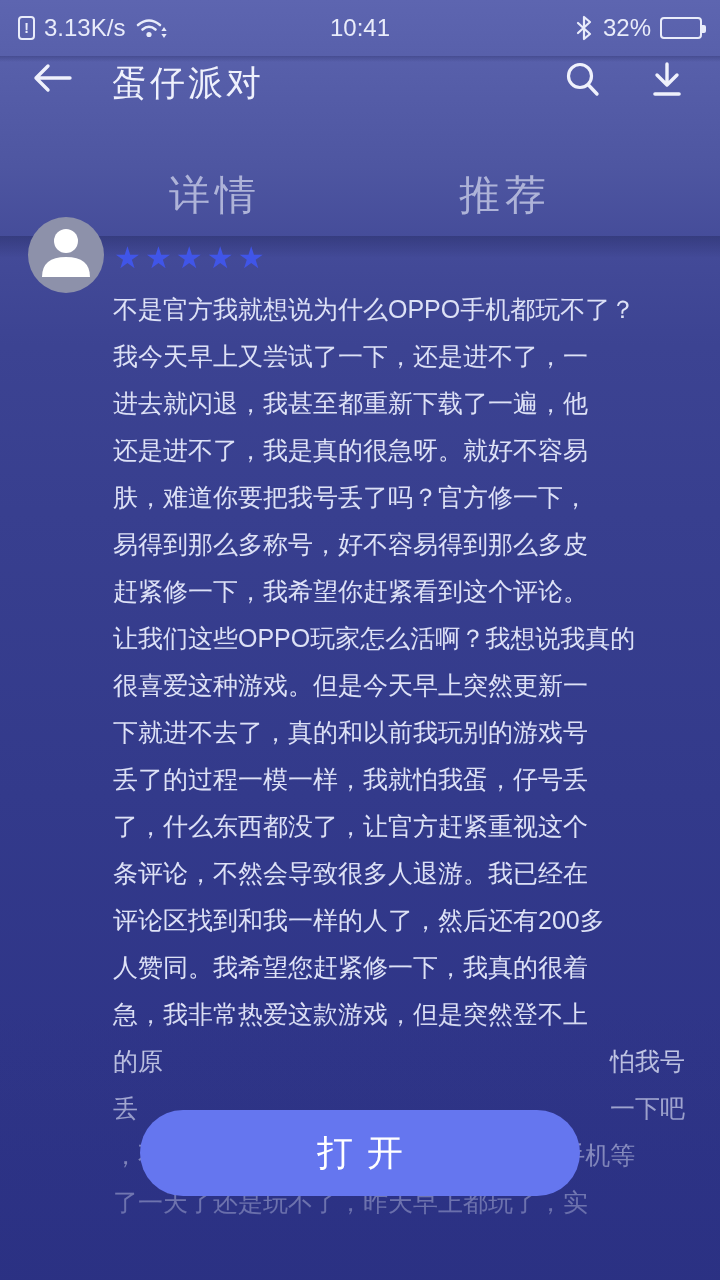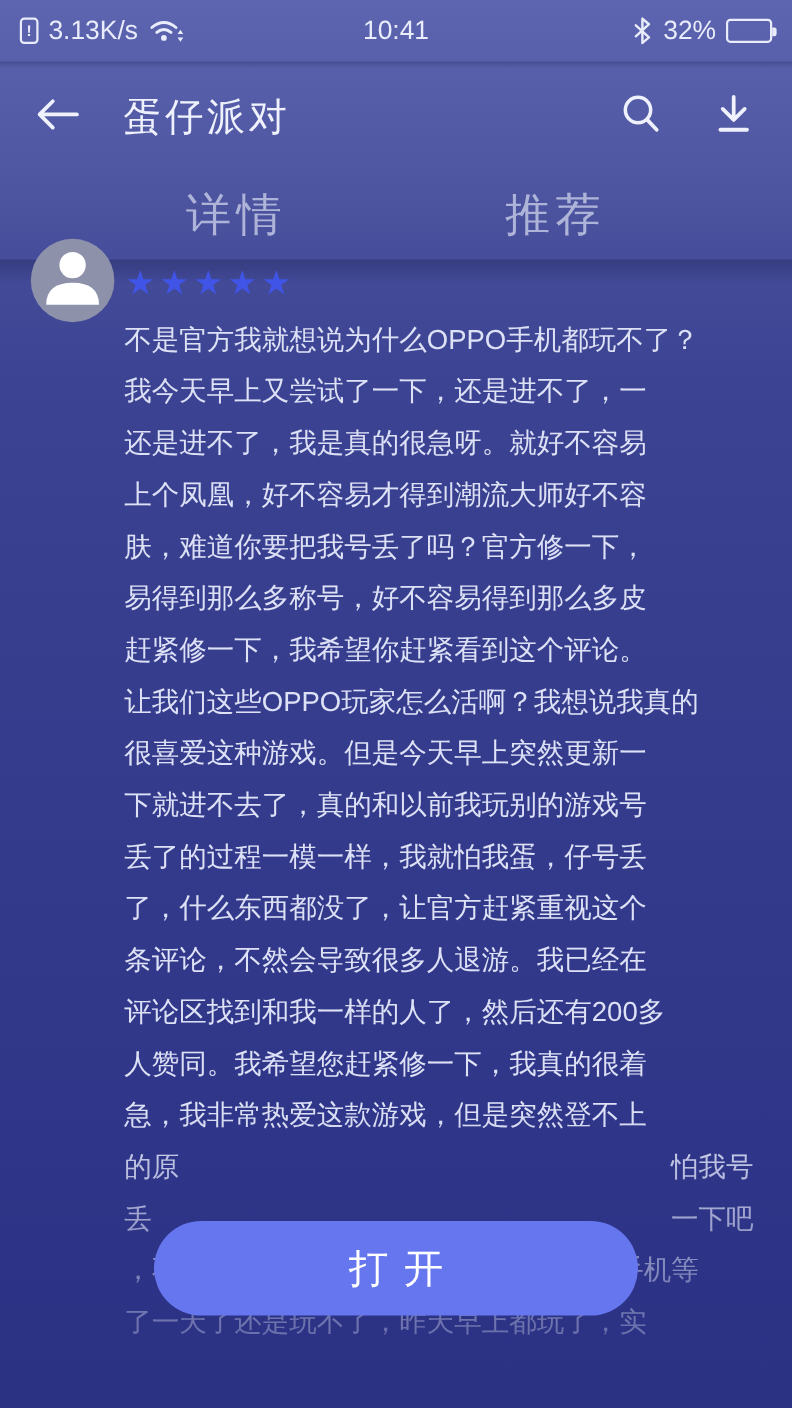--- a/index.html
+++ b/index.html
@@ -34,21 +34,21 @@
   .statusbar svg{display:block;}
   .battery{position:relative;width:42px;height:22px;border:2px solid var(--status-fg);
     border-radius:4px;padding:2px;}
   .battery:after{content:"";position:absolute;right:-6px;top:6px;width:4px;height:8px;
     background:var(--status-fg);border-radius:0 2px 2px 0;}
   .battery-fill{height:100%;background:var(--status-fg);border-radius:1px;}
   .statusbar-divider{position:absolute;left:0;top:56px;width:720px;height:6px;
     background:linear-gradient(180deg,rgba(25,28,80,.28),rgba(25,28,80,0));}
   
   .header{position:absolute;left:0;top:60px;width:720px;height:92px;
-    display:flex;align-items:center;padding:0 30px;}
+    display:flex;align-items:flex-start;padding:0 30px;}
   .back-btn{width:46px;height:40px;display:flex;align-items:center;cursor:pointer;}
   .app-title{margin-left:36px;font-size:35px;letter-spacing:3px;color:#eff1fc;}
   .header-spacer{flex:1;}
   .hicon{width:46px;height:44px;display:flex;align-items:center;justify-content:center;cursor:pointer;}
   .hicon + .hicon{margin-left:38px;}
   
   .tabs{position:absolute;left:0;top:152px;width:720px;height:86px;
     display:flex;align-items:center;justify-content:space-around;padding:0 70px;}
   .tab{font-size:41px;letter-spacing:5px;color:var(--inactive-tab);cursor:pointer;
     position:relative;text-align:center;padding:14px 4px;}
@@ -161,22 +161,22 @@
   <div class="stars" id="star-rating">
       <span>★</span>
       <span>★</span>
       <span>★</span>
       <span>★</span>
       <span>★</span>
     </div>
   <div class="review-text" id="review-lines">
       <div class="rline">不是官方我就想说为什么OPPO手机都玩不了？</div>
       <div class="rline">我今天早上又尝试了一下，还是进不了，一</div>
+      <div class="rline">进去就闪退，我甚至都重新下载了一遍，他</div>
       <div class="rline">还是进不了，我是真的很急呀。就好不容易</div>
-      <div class="rline">上个凤凰，好不容易才得到潮流大师好不容</div>
       <div class="rline">肤，难道你要把我号丢了吗？官方修一下，</div>
       <div class="rline">易得到那么多称号，好不容易得到那么多皮</div>
       <div class="rline">赶紧修一下，我希望你赶紧看到这个评论。</div>
       <div class="rline">让我们这些OPPO玩家怎么活啊？我想说我真的</div>
       <div class="rline">很喜爱这种游戏。但是今天早上突然更新一</div>
       <div class="rline">下就进不去了，真的和以前我玩别的游戏号</div>
       <div class="rline">丢了的过程一模一样，我就怕我蛋，仔号丢</div>
       <div class="rline">了，什么东西都没了，让官方赶紧重视这个</div>
       <div class="rline">条评论，不然会导致很多人退游。我已经在</div>
       <div class="rline">评论区找到和我一样的人了，然后还有200多</div>

